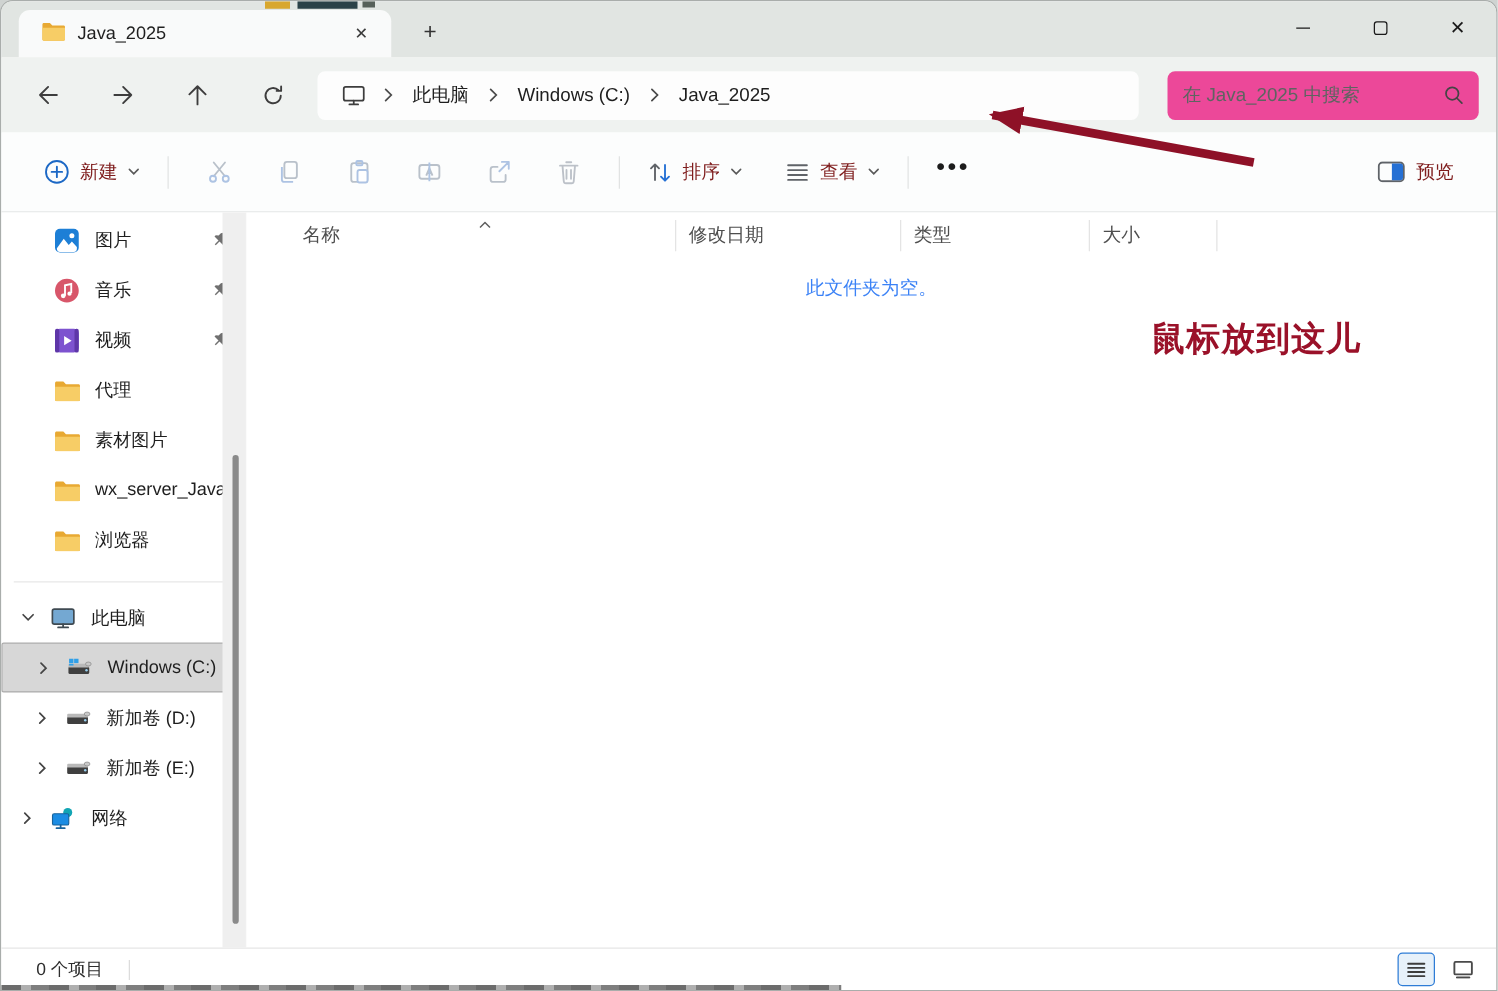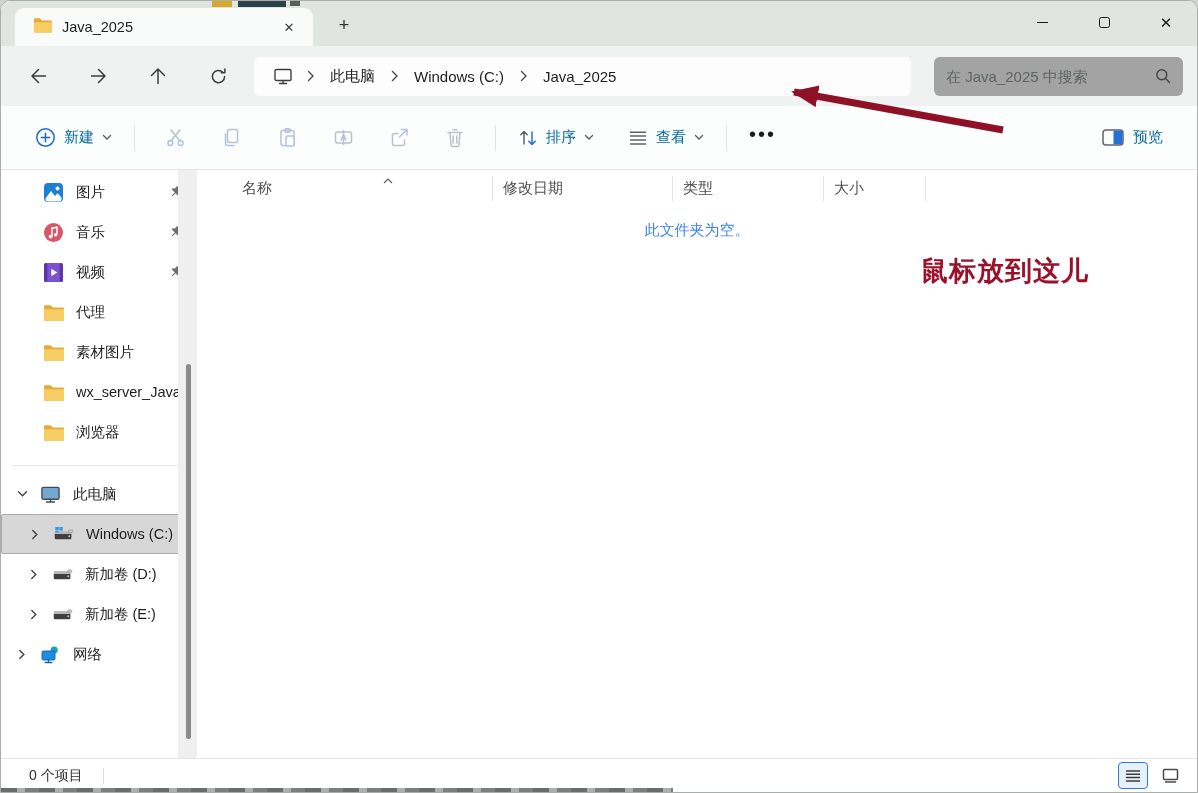--- a/index.html
+++ b/index.html
@@ -41,31 +41,31 @@
   .navbar{ position:absolute; left:0; top:45px; right:0; height:60px; background:#eff2f0;
     display:flex; align-items:center; padding-left:17px; }
   .nav-btn{ width:40px; height:40px; display:flex; align-items:center; justify-content:center;
     border-radius:5px; margin-right:20px; }
   .nav-btn svg{ stroke:#3d3d3d; stroke-width:1.5; fill:none; stroke-linecap:round; stroke-linejoin:round; }
   .breadcrumb-bar{ margin-left:-4px; width:657px; height:39px; background:#fdfdfd; border-radius:6px;
     display:flex; align-items:center; padding:0 10px; gap:2px; }
   .crumb-icon{ display:flex; align-items:center; margin:0 6px 0 8px; }
   .crumb-chevron{ color:#4a4a4a; margin:0 4px; display:flex; align-items:center; }
   .crumb{ font-size:15px; color:#1e1e1e; padding:4px 9px; border-radius:4px; white-space:nowrap; }
-  .search-box{ margin-left:23px; width:249px; height:39px; background:#a3a3a3; border-radius:6px;
+  .search-box{ margin-left:23px; width:249px; height:39px; background:#ec4899; border-radius:6px;
     display:flex; align-items:center; padding:0 12px; }
   .search-input{ flex:1; border:none; outline:none; background:transparent; font-size:15px;
     font-family:inherit; color:#333; }
   .search-input::placeholder{ color:#5e6461; opacity:1; }
 
   
   .toolbar{ position:absolute; left:0; top:105px; right:0; height:64px; background:#fcfdfd;
     border-bottom:1px solid #e4e6e6; display:flex; align-items:center; padding:0 24px; }
   .tb-btn{ display:flex; align-items:center; gap:8px; padding:8px 10px; border-radius:5px; }
-  .tb-label{ font-size:15px; color:#0369a1; white-space:nowrap; }
+  .tb-label{ font-size:15px; color:#7f1d1d; white-space:nowrap; }
   .tb-sep{ width:1px; height:26px; background:#e1e3e3; margin:0 12px; }
   .tb-icon-btn{ width:56px; height:40px; display:flex; align-items:center; justify-content:center; border-radius:5px; }
   .tb-icon-btn.disabled svg{ opacity:.95; }
   .chev{ display:flex; align-items:center; }
   .more-dots{ font-size:20px; color:#1c1c1c; letter-spacing:2px; line-height:0; padding-bottom:8px;}
   .preview-btn{ margin-left:auto; display:flex; align-items:center; gap:9px; padding:8px 10px; border-radius:5px; }
 
   
   .main{ position:absolute; left:0; top:169px; right:0; bottom:34px; display:flex; background:#fff; }
 
@@ -81,21 +81,21 @@
   .row-tree .ico{ margin-left:11px; margin-right:12px; }
   .row-drive{ padding-left:26px; }
   .row-selected{ background:#d7d7d7; border:1px solid #ababab; border-radius:2px; }
   .scroll-gutter{ position:absolute; right:0; top:0; bottom:0; width:18px; background:#efefef; }
   .scroll-thumb{ position:absolute; left:8px; top:194px; width:5px; height:375px; background:#8a8a8a; border-radius:3px;}
 
   .content{ position:relative; flex:1; border-left:1px solid #f0f0f0; }
   .col-header{ position:relative; height:37px; display:flex; align-items:center; font-size:15px; color:#4e4e4e; }
   .col-cell{ position:relative; height:100%; display:flex; align-items:center; }
   .col-cell::after{ content:""; position:absolute; right:0; top:6px; height:25px; width:1px; background:#e4e4e4; }
-  .col-name{ width:296px; padding-left:45px; }
+  .col-name{ width:344px; padding-left:45px; }
   .col-modified{ width:180px; padding-left:10px;align-items:center; }
   .col-type{ width:151px; padding-left:10px; }
   .col-size{ width:102px; padding-left:10px; }
   .sort-caret{ position:absolute; left:186px; top:0px; color:#5f5f5f; }
   .empty-text{ position:absolute; top:51px; left:0; right:0; text-align:center; font-size:15px; color:#3b82f6; }
   .annotation-text{ position:absolute; left:724px; top:83px; font-size:27px; font-weight:600;
     letter-spacing:1px; white-space:nowrap; }
 
   
   .statusbar{ position:absolute; left:0; bottom:0; right:0; height:34px; background:#fff;

